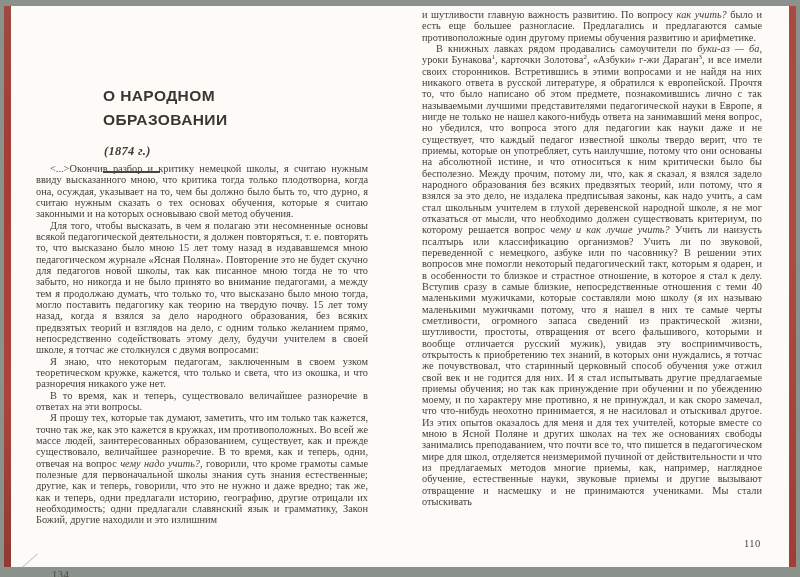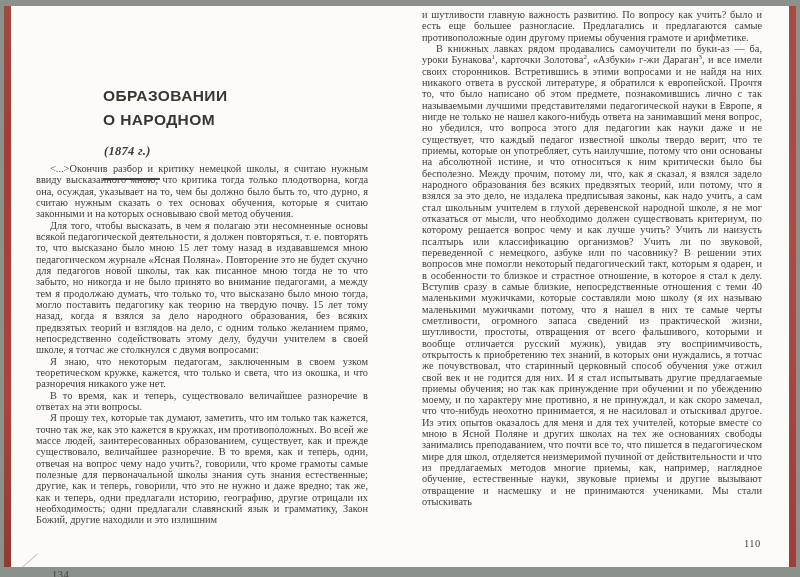--- a/index.html
+++ b/index.html
@@ -18,33 +18,33 @@
   .chapter-title{
     position:absolute;left:103px;top:84px;
     font-family:"Liberation Sans",sans-serif;font-weight:bold;
     font-size:15.5px;line-height:24px;letter-spacing:.4px;
     color:#39382f;
   }
   .chapter-date{
     display:inline-block;margin-top:7px;
     font-family:"Liberation Serif",serif;font-style:italic;font-weight:bold;
     font-size:12.5px;letter-spacing:.3px;
-    padding:0 9px 15px 1px;border-bottom:2px solid #4a453d;
+    padding:0 9px 8px 1px;border-bottom:2px solid #4a453d;
     color:#3e3c33;
   }
   .body-text{
     position:absolute;
     font-size:10.35px;line-height:11.33px;text-align:justify;
     color:var(--ink-color,#45413a);
   }
   .left-text{left:36px;top:163px;width:332px;}
   .right-text{left:422px;top:9px;width:340px;}
   .para{margin:0;padding:0;}
   .para.indent{text-indent:14px;}
-  .it{}
+  .it{font-style:italic;}
   sup{font-size:7px;line-height:0;vertical-align:super;}
   .pagenum{
     position:absolute;top:538px;font-size:10.5px;letter-spacing:.5px;
     color:#4a453f;
   }
   .pn-left{left:52px;margin-top:31px;}
   .pn-right{left:744px;}
   .scan-crease{
     position:absolute;left:9px;bottom:6px;width:20px;height:1px;
     background:#c9c3b8;transform:rotate(-42deg);
@@ -55,33 +55,33 @@
 
 <div class="canvas" style="--frame-color: #8b918b; --paper-color: #fcfbf7; --ink-color: #45413a;">
   <div class="book-edge left"></div>
   <div class="book-edge right"></div>
 
   <div class="spread">
     <div class="scan-crease"></div>
   </div>
 
   <div class="chapter-title">
+    <div>О НАРОДНОМ</div>
     <div>ОБРАЗОВАНИИ</div>
-    <div>О НАРОДНОМ</div>
     <div><span class="chapter-date">(1874 г.)</span></div>
   </div>
 
   <div class="body-text left-text">
       <p class="para indent"><span>&lt;...&gt;Окончив разбор и критику немецкой школы, я считаю нужным ввиду высказанного мною, что критика тогда только плодотворна, когда она, осуждая, указывает на то, чем бы должно было быть то, что дурно, я считаю нужным сказать о тех основах обучения, которые я считаю законными и на которых основываю свой метод обучения.</span></p>
       <p class="para indent"><span>Для того, чтобы высказать, в чем я полагаю эти несомненные основы всякой педагогической деятельности, я должен повторяться, т. е. повторять то, что высказано было мною 15 лет тому назад в издававшемся мною педагогическом журнале «Ясная Поляна». Повторение это не будет скучно для педагогов новой школы, так как писанное мною тогда не то что забыто, но никогда и не было принято во внимание педагогами, а между тем я продолжаю думать, что только то, что высказано было мною тогда, могло поставить педагогику как теорию на твердую почву. 15 лет тому назад, когда я взялся за дело народного образования, без всяких предвзятых теорий и взглядов на дело, с одним только желанием прямо, непосредственно содействовать этому делу, будучи учителем в своей школе, я тотчас же столкнулся с двумя вопросами:</span></p>
       <p class="para indent"><span>Я знаю, что некоторым педагогам, заключенным в своем узком теоретическом кружке, кажется, что только и света, что из окошка, и что разноречия никакого уже нет.</span></p>
       <p class="para indent"><span>В то время, как и теперь, существовало величайшее разноречие в ответах на эти вопросы.</span></p>
       <p class="para indent"><span>Я прошу тех, которые так думают, заметить, что им только так кажется, точно так же, как это кажется в кружках, им противоположных. Во всей же массе людей, заинтересованных образованием, существует, как и прежде существовало, величайшее разноречие. В то время, как и теперь, одни, отвечая на вопрос </span><span class="it">чему надо учить?</span><span>, говорили, что кроме грамоты самые полезные для первоначальной школы знания суть знания естественные; другие, как и теперь, говорили, что это не нужно и даже вредно; так же, как и теперь, одни предлагали историю, географию, другие отрицали их необходимость; одни предлагали славянский язык и грамматику, Закон Божий, другие находили и это излишним</span></p>
     </div>
 
   <div class="body-text right-text">
-      <p class="para"><span>и шутливости главную важность развитию. По вопросу </span><span class="it">как учить?</span><span> было и есть еще большее разногласие. Предлагались и предлагаются самые противоположные один другому приемы обучения грамоте и арифметике.</span></p>
+      <p class="para"><span>и шутливости главную важность развитию. По вопросу </span><span class="it">как учить?</span><span> было и есть еще большее разногласие. Предлагались и предлагаются самые противоположные один другому приемы обучения развитию и арифметике.</span></p>
       <p class="para indent"><span>В книжных лавках рядом продавались самоучители по </span><span class="it">буки-аз — ба</span><span>, уроки Бунакова</span><sup>1</sup><span>, карточки Золотова</span><sup>2</sup><span>, «Азбуки» г-жи Дараган</span><sup>3</sup><span>, и все имели своих сторонников. Встретившись в этими вопросами и не найдя на них никакого ответа в русской литературе, я обратился к европейской. Прочтя то, что было написано об этом предмете, познакомившись лично с так называемыми лучшими представителями педагогической науки в Европе, я нигде не только не нашел какого-нибудь ответа на занимавший меня вопрос, но убедился, что вопроса этого для педагогии как науки даже и не существует, что каждый педагог известной школы твердо верит, что те приемы, которые он употребляет, суть наилучшие, потому что они основаны на абсолютной истине, и что относиться к ним критически было бы бесполезно. Между прочим, потому ли, что, как я сказал, я взялся задело народного образования без всяких предвзятых теорий, или потому, что я взялся за это дело, не издалека предписывая законы, как надо учить, а сам стал школьным учителем в глухой деревенской народной школе, я не мог отказаться от мысли, что необходимо должен существовать критериум, по которому решается вопрос </span><span class="it">чему и как лучше учить?</span><span> Учить ли наизусть псалтырь или классификацию организмов? Учить ли по звуковой, переведенной с немецкого, азбуке или по часовнику? В решении этих вопросов мне помогли некоторый педагогический такт, которым я одарен, и в особенности то близкое и страстное отношение, в которое я стал к делу. Вступив сразу в самые близкие, непосредственные отношения с теми 40 маленькими мужичками, которые составляли мою школу (я их называю маленькими мужичками потому, что я нашел в них те самые черты сметливости, огромного запаса сведений из практической жизни, шутливости, простоты, отвращения от всего фальшивого, которыми и вообще отличается русский мужик), увидав эту восприимчивость, открытость к приобретению тех знаний, в которых они нуждались, я тотчас же почувствовал, что старинный церковный способ обучения уже отжил свой век и не годится для них. И я стал испытывать другие предлагаемые приемы обучения; но так как принуждение при обучении и по убеждению моему, и по характеру мне противно, я не принуждал, и как скоро замечал, что что-нибудь неохотно принимается, я не насиловал и отыскивал другое. Из этих опытов оказалось для меня и для тех учителей, которые вместе со мною в Ясной Поляне и других школах на тех же основаниях свободы занимались преподаванием, что почти все то, что пишется в педагогическом мире для школ, отделяется неизмеримой пучиной от действительности и что из предлагаемых методов многие приемы, как, например, наглядное обучение, естественные науки, звуковые приемы и другие вызывают отвращение и насмешку и не принимаются учениками. Мы стали отыскивать</span></p>
     </div>
 
   <div class="pagenum pn-left">134</div>
   <div class="pagenum pn-right">110</div>
 </div>
 
 </body></html>

